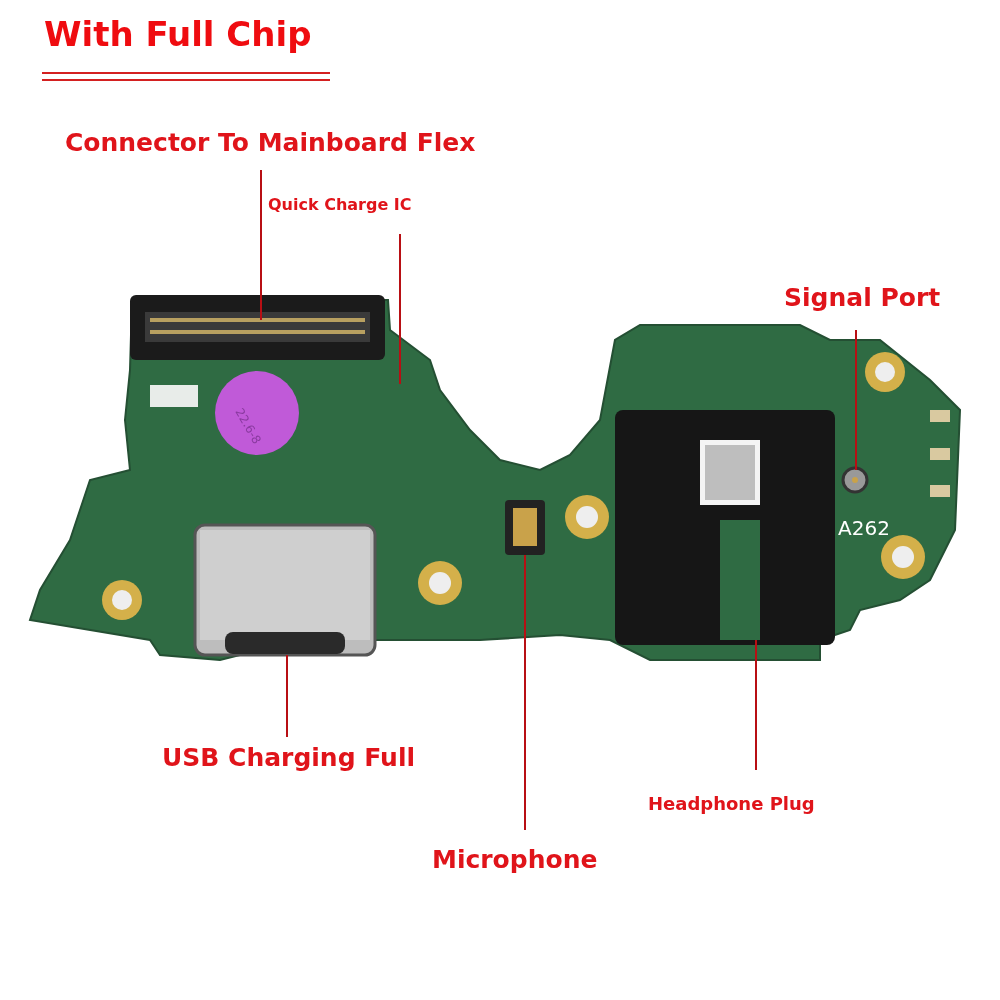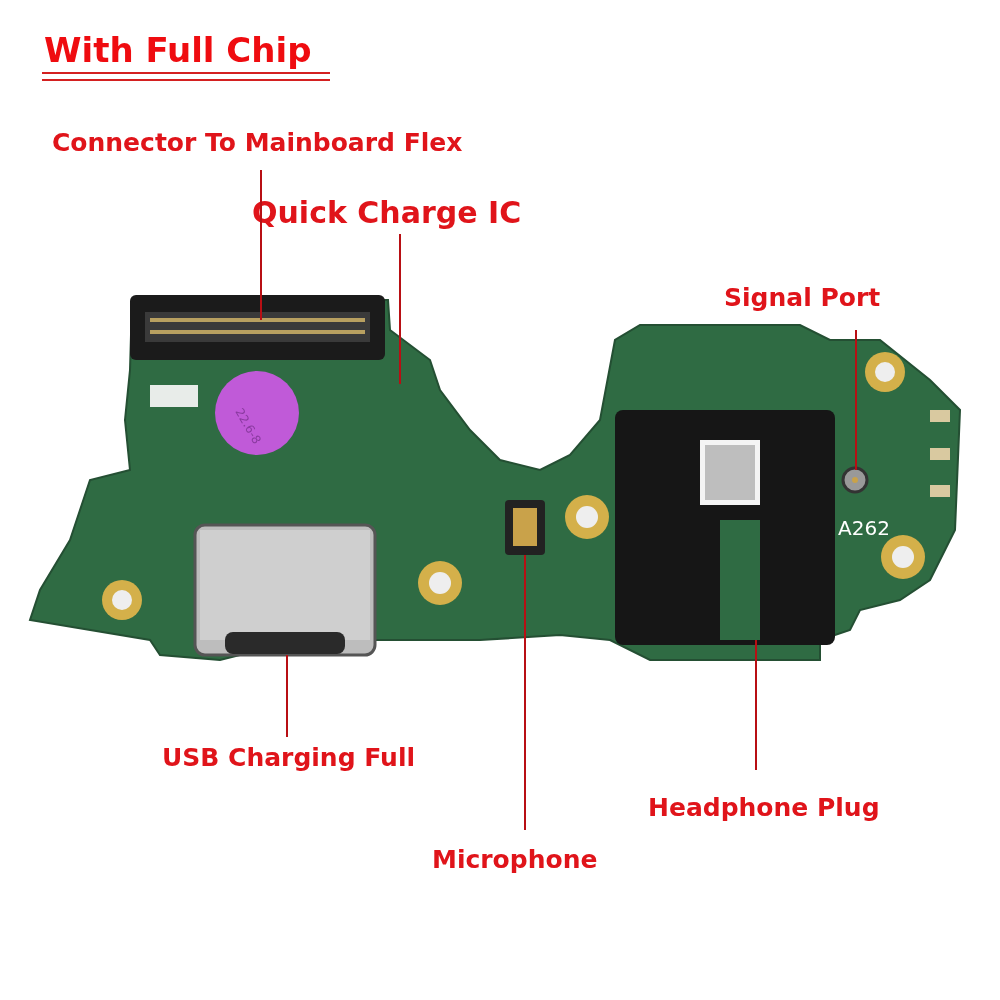--- a/index.html
+++ b/index.html
@@ -1,34 +1,34 @@
 <!DOCTYPE html>
 <html><head>
 <meta charset="utf-8">
 <style>
   html,body{margin:0;padding:0;background:#fff;}
   body{width:1000px;height:1000px;position:relative;overflow:hidden;font-family:"DejaVu Sans","Liberation Sans",sans-serif;}
   .lbl{position:absolute;color:#e0141a;font-weight:bold;white-space:nowrap;}
-  .title{position:absolute;left:44px;top:30px;font-size:34px;color:#ef0c10;font-weight:bold;font-family:"DejaVu Sans",sans-serif;}
+  .title{position:absolute;left:44px;top:14px;font-size:34px;color:#ef0c10;font-weight:bold;font-family:"DejaVu Sans",sans-serif;}
   .uline{position:absolute;left:42px;height:2px;background:#d42020;width:288px;}
   .vline{position:absolute;width:2px;background:#b80f14;}
   .board{position:absolute;left:0;top:0;}
 </style>
 </head>
 <body>
 
 <div class="title">With Full Chip</div>
 <div class="uline" style="top:72px;"></div>
 <div class="uline" style="top:79px;"></div>
 
-<div class="lbl" style="left:52px;top:128px;font-size:25px;">Connector To Mainboard Flex</div>
-<div class="lbl" style="left:252px;top:195px;font-size:30px;">Quick Charge IC</div>
-<div class="lbl" style="left:724px;top:283px;font-size:25px;">Signal Port</div>
+<div class="lbl" style="left:65px;top:128px;font-size:25px;">Connector To Mainboard Flex</div>
+<div class="lbl" style="left:268px;top:195px;font-size:16px;">Quick Charge IC</div>
+<div class="lbl" style="left:784px;top:283px;font-size:25px;">Signal Port</div>
 <div class="lbl" style="left:162px;top:743px;font-size:25px;">USB Charging Full</div>
-<div class="lbl" style="left:648px;top:793px;font-size:25px;">Headphone Plug</div>
+<div class="lbl" style="left:648px;top:793px;font-size:18px;">Headphone Plug</div>
 <div class="lbl" style="left:432px;top:845px;font-size:25px;text-align:center;">Microphone</div>
 
 <svg class="board" width="1000" height="1000" viewBox="0 0 1000 1000">
 
   <path d="M132 300 L388 300 L390 330 L430 360 L440 390 L470 430 L500 460 L540 470 L570 455 L600 420 L615 340 L640 325 L800 325 L830 340 L880 340 L930 380 L960 410 L955 530 L930 580 L900 600 L860 610 L850 630 L820 640 L820 660 L650 660 L610 640 L560 635 L480 640 L420 640 L300 640 L220 660 L160 655 L150 640 L30 620 L40 590 L70 540 L80 510 L90 480 L130 470 L125 420 L130 370 Z" fill="#2f6b43" stroke="#244f33" stroke-width="2"></path>
 
   <rect x="130" y="295" width="255" height="65" rx="6" fill="#1b1b1b"></rect>
   <rect x="145" y="312" width="225" height="30" fill="#3a3a3a"></rect>
   <g fill="#b8a060">
     <rect x="150" y="318" width="215" height="4"></rect>

